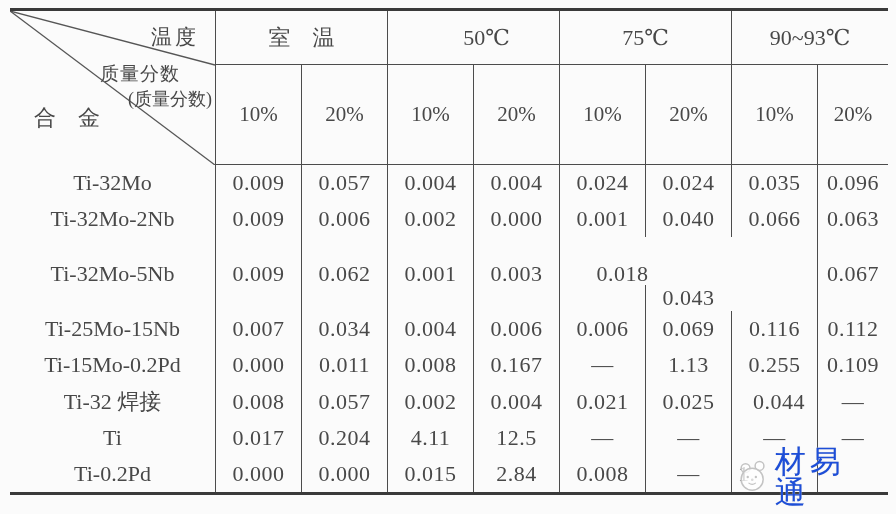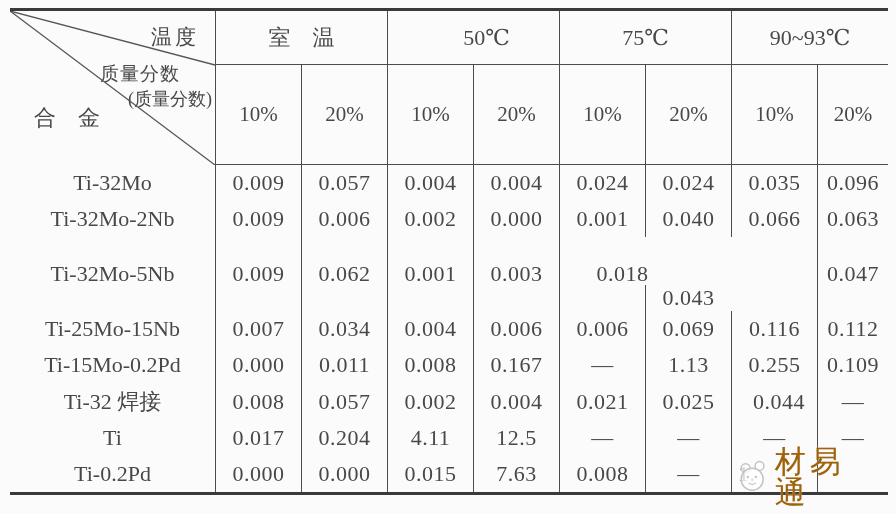--- a/index.html
+++ b/index.html
@@ -70,21 +70,21 @@
     position: absolute;
     left: 736px; top: 446px;
     display: flex;
     align-items: center;
     gap: 5px;
     z-index: 5;
     pointer-events: none;
   }
   .watermark .wm-text {
     font-size: 31px;
-    color: #a16207;
+    color: #1d4ed8;
     letter-spacing: 4px;
     text-shadow: 0 0 1px #dadada;
     line-height: 1;
   }
 </style>
 </head>
 <body>
 
 <div class="canvas">
 
@@ -133,21 +133,21 @@
       <div class="cell val-cell bl" style="grid-area: 4 / 7;">0.040</div>
       <div class="cell val-cell bl" style="grid-area: 4 / 8;">0.066</div>
       <div class="cell val-cell bl" style="grid-area: 4 / 9;">0.063</div>
       <div class="cell alloy-cell" style="grid-row: 5;">Ti-32Mo-5Nb</div>
       <div class="cell val-cell bl" style="grid-area: 5 / 2;">0.009</div>
       <div class="cell val-cell bl" style="grid-area: 5 / 3;">0.062</div>
       <div class="cell val-cell bl" style="grid-area: 5 / 4;">0.001</div>
       <div class="cell val-cell bl" style="grid-area: 5 / 5;">0.003</div>
       <div class="cell val-cell bl" style="grid-area: 5 / 6; padding-left: 40px;">0.018</div>
       <div class="cell val-cell bl" style="grid-area: 5 / 7; margin-top: 48px;">0.043</div>
-      <div class="cell val-cell bl" style="grid-area: 5 / 9;">0.047</div>
+      <div class="cell val-cell bl" style="grid-area: 5 / 9;">0.067</div>
       <div class="cell alloy-cell" style="grid-row: 6;">Ti-25Mo-15Nb</div>
       <div class="cell val-cell bl" style="grid-area: 6 / 2;">0.007</div>
       <div class="cell val-cell bl" style="grid-area: 6 / 3;">0.034</div>
       <div class="cell val-cell bl" style="grid-area: 6 / 4;">0.004</div>
       <div class="cell val-cell bl" style="grid-area: 6 / 5;">0.006</div>
       <div class="cell val-cell bl" style="grid-area: 6 / 6;">0.006</div>
       <div class="cell val-cell bl" style="grid-area: 6 / 7;">0.069</div>
       <div class="cell val-cell bl" style="grid-area: 6 / 8;">0.116</div>
       <div class="cell val-cell bl" style="grid-area: 6 / 9;">0.112</div>
       <div class="cell alloy-cell" style="grid-row: 7;">Ti-15Mo-0.2Pd</div>
@@ -174,21 +174,21 @@
       <div class="cell val-cell bl" style="grid-area: 9 / 4;">4.11</div>
       <div class="cell val-cell bl" style="grid-area: 9 / 5;">12.5</div>
       <div class="cell val-cell bl" style="grid-area: 9 / 6;">—</div>
       <div class="cell val-cell bl" style="grid-area: 9 / 7;">—</div>
       <div class="cell val-cell bl" style="grid-area: 9 / 8;">—</div>
       <div class="cell val-cell bl" style="grid-area: 9 / 9;">—</div>
       <div class="cell alloy-cell" style="grid-row: 10;">Ti-0.2Pd</div>
       <div class="cell val-cell bl" style="grid-area: 10 / 2;">0.000</div>
       <div class="cell val-cell bl" style="grid-area: 10 / 3;">0.000</div>
       <div class="cell val-cell bl" style="grid-area: 10 / 4;">0.015</div>
-      <div class="cell val-cell bl" style="grid-area: 10 / 5;">7.63</div>
+      <div class="cell val-cell bl" style="grid-area: 10 / 5;">2.84</div>
       <div class="cell val-cell bl" style="grid-area: 10 / 6;">0.008</div>
       <div class="cell val-cell bl" style="grid-area: 10 / 7;">—</div>
       <div class="cell val-cell bl val-left" style="grid-area: 10 / 8;">1.</div>
       <div class="cell val-cell bl" style="grid-area: 10 / 9;"></div>
     </div>
 
   <div class="watermark">
     <svg width="46" height="46" viewBox="0 0 46 46">
       <circle cx="13" cy="11" r="6" fill="rgba(255,255,255,0.75)" stroke="#c3c3c3" stroke-width="2"></circle>
       <circle cx="32" cy="8" r="6" fill="rgba(255,255,255,0.75)" stroke="#c3c3c3" stroke-width="2"></circle>

